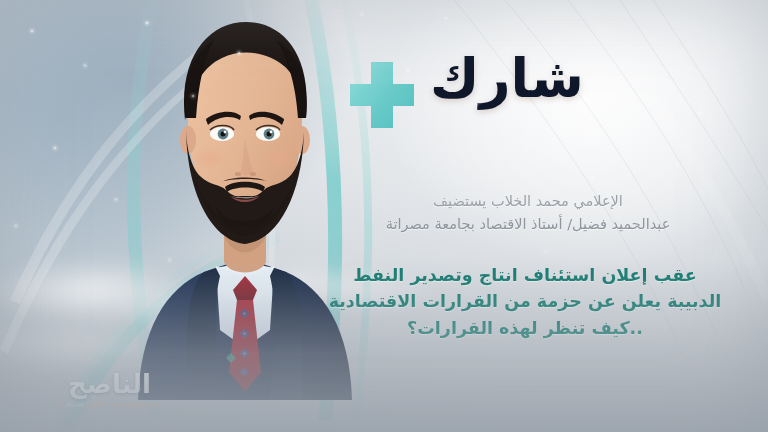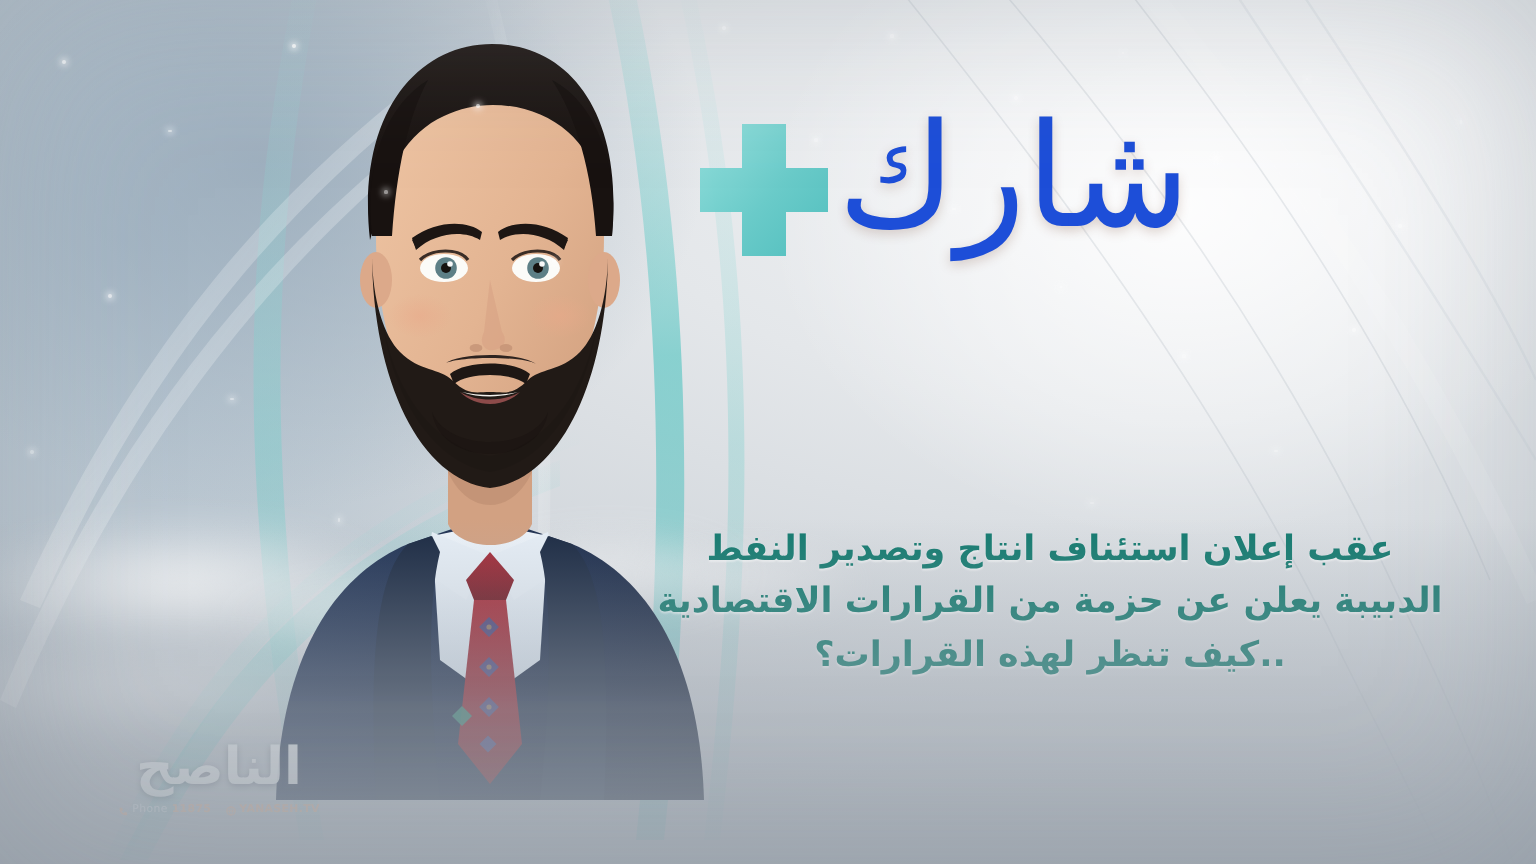--- a/index.html
+++ b/index.html
@@ -86,24 +86,24 @@
     direction: rtl;
   }
   .plus-mark {
     position: absolute;
     left: 2px;
     top: 6px;
     width: 74px; height: 74px;
   }
   .title-word {
     position: relative;
-    font-size: 72px;
-    font-weight: 400;
+    font-size: 54px;
+    font-weight: 700;
     line-height: 1;
-    color: #1d4ed8;
+    color: #0f172a;
     letter-spacing: -1px;
     text-shadow: 0 2px 6px rgba(110,60,35,.22);
     direction: rtl;
     unicode-bidi: isolate;
   }
 
   
   .subtitle {
     position: absolute;
     right: 30px;
@@ -365,20 +365,24 @@
           <stop offset="0%" stop-color="#8fdedb"></stop>
           <stop offset="55%" stop-color="#63c9c7"></stop>
           <stop offset="100%" stop-color="#49bcbb"></stop>
         </linearGradient>
       </defs>
       <path d="M 27,4 H 49 V 26 H 70 V 48 H 49 V 70 H 27 V 48 H 6 V 26 H 27 Z" fill="url(#plusG)" opacity="0.95"></path>
     </svg>
     <div class="title-word">شارك</div>
   </div>
 
+  <div class="subtitle">
+    <span class="ln ln1">الإعلامي محمد الخلاب يستضيف</span>
+    <span class="ln ln2">عبدالحميد فضيل/ أستاذ الاقتصاد بجامعة مصراتة</span>
+  </div>
 
   <div class="question">
     <span class="ln">عقب إعلان استئناف انتاج وتصدير النفط</span>
     <span class="ln">الدبيبة يعلن عن حزمة من القرارات الاقتصادية</span>
     <span class="ln">..كيف تنظر لهذه القرارات؟</span>
   </div>
 
   <div class="logo">
     <div class="logo-word">الناصح</div>
     <div class="logo-handles">

